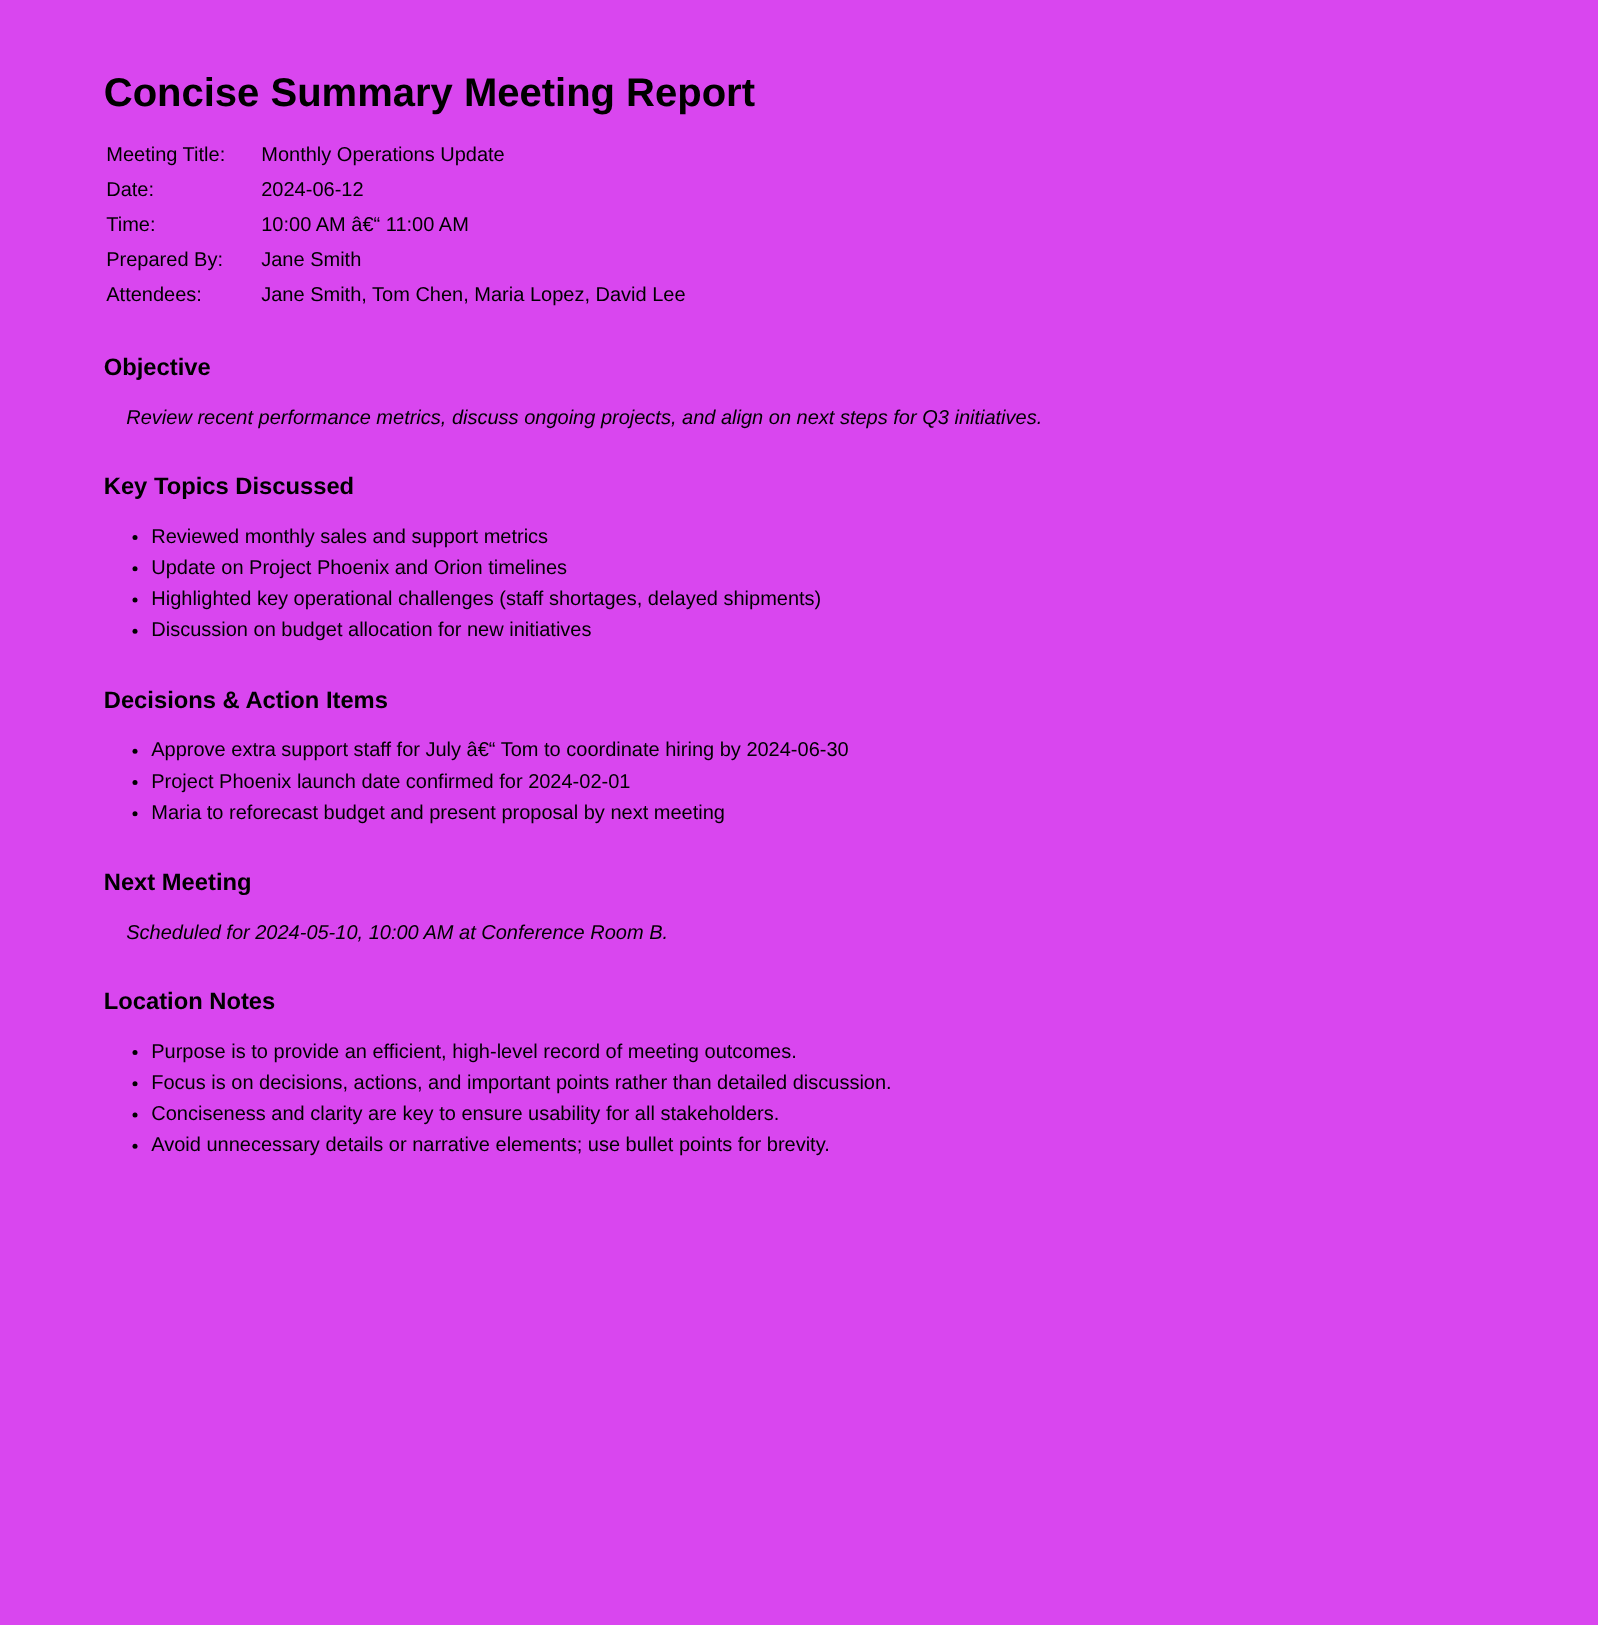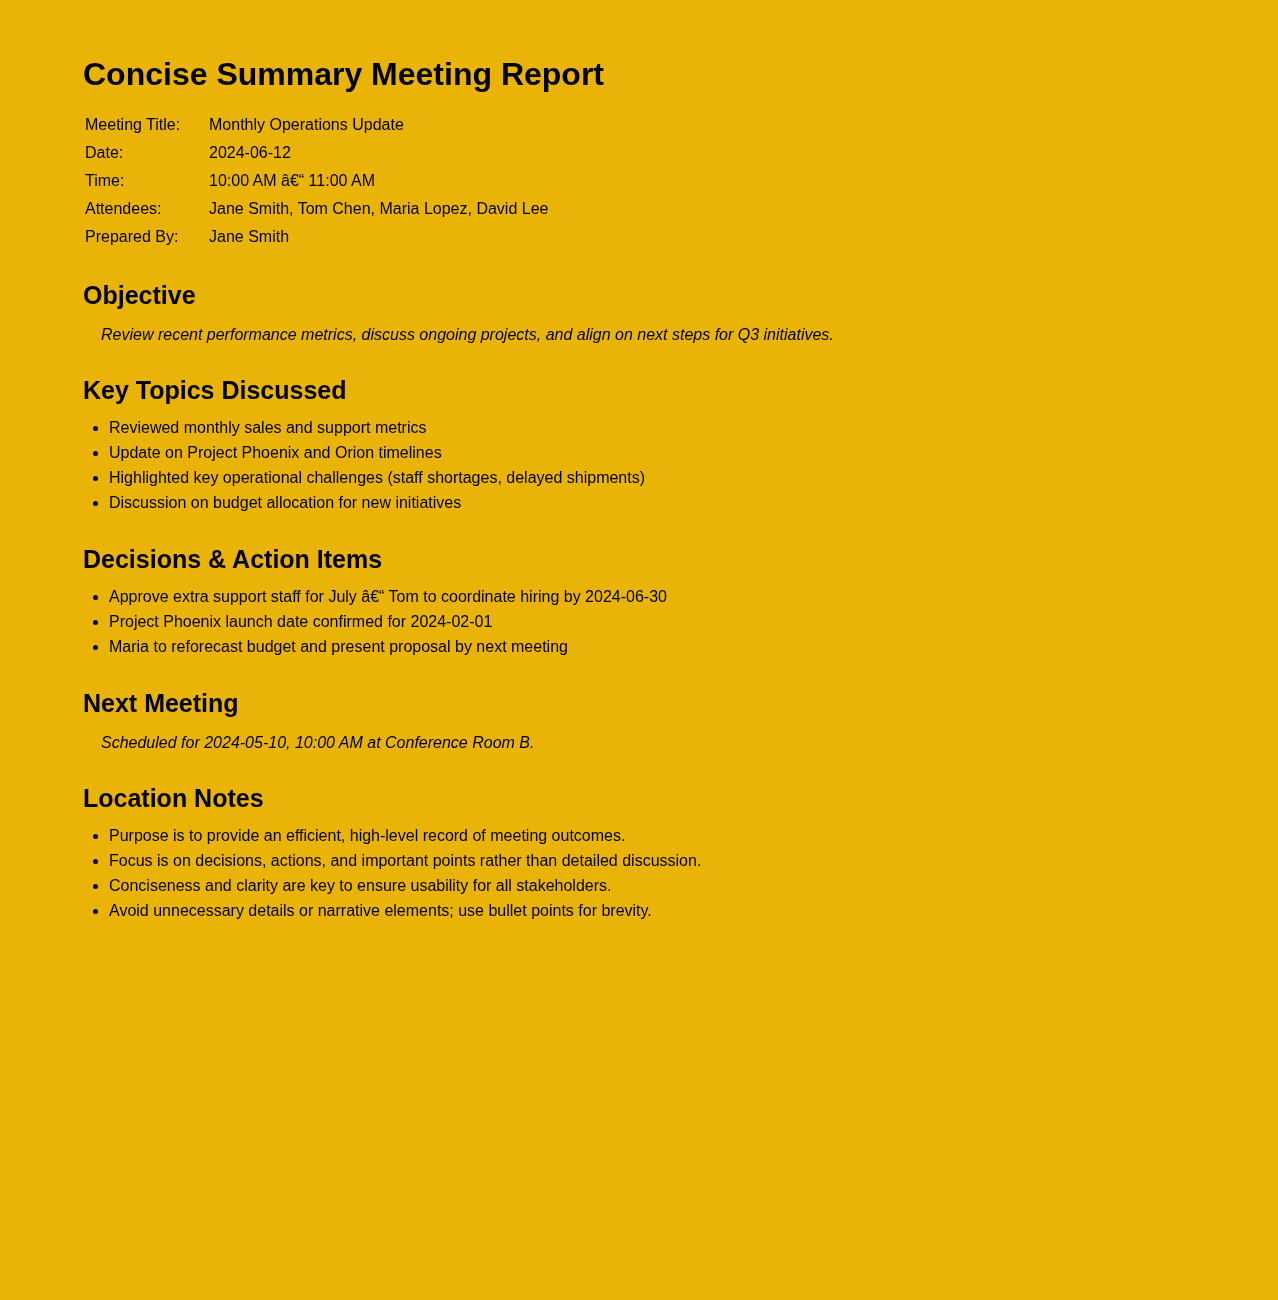--- a/index.html
+++ b/index.html
@@ -5,21 +5,21 @@
   html, body {
     margin: 0;
     padding: 0;
     background: #ffffff;
   }
   .page {
     position: relative;
     width: 1278px;
     height: 1300px;
     box-sizing: border-box;
-    background: #eab308;
+    background: #d946ef;
     color: #000000;
     font-family: "Liberation Sans", sans-serif;
     font-size: 16px;
     padding: 56px 80px 40px 83px;
     overflow: hidden;
   }
   .report-title {
     font-size: 32px;
     font-weight: bold;
     line-height: 37px;
@@ -36,32 +36,32 @@
     flex: 0 0 124px;
     line-height: 22px;
     padding: 3px 0;
   }
   .meta-value {
     line-height: 22px;
     padding: 3px 0;
     text-align: right;
   }
   .section-heading {
-    font-size: 25px;
+    font-size: 19px;
     font-weight: bold;
     line-height: 22px;
     margin: 33px 0 14px 0;
   }
   .body-paragraph {
     line-height: 22px;
     margin: 18px;
     font-style: italic;
   }
   ul.bullet-list {
-    margin: 4px;
+    margin: 16px;
     padding: 0 0 0 22px;
     list-style-type: disc;
   }
   ul.bullet-list li {
     line-height: 25px;
   }
 </style>
 </head>
 <body>
 
@@ -76,26 +76,26 @@
     </div>
     <div class="meta-row">
       <div class="meta-label">Date:</div>
       <div class="meta-value">2024-06-12</div>
     </div>
     <div class="meta-row">
       <div class="meta-label">Time:</div>
       <div class="meta-value">10:00 AM â€“ 11:00 AM</div>
     </div>
     <div class="meta-row">
+      <div class="meta-label">Prepared By:</div>
+      <div class="meta-value">Jane Smith</div>
+    </div>
+    <div class="meta-row">
       <div class="meta-label">Attendees:</div>
       <div class="meta-value">Jane Smith, Tom Chen, Maria Lopez, David Lee</div>
-    </div>
-    <div class="meta-row">
-      <div class="meta-label">Prepared By:</div>
-      <div class="meta-value">Jane Smith</div>
     </div>
   </div>
 
   <div>
     <h2 class="section-heading">Objective</h2>
     <p class="body-paragraph">Review recent performance metrics, discuss ongoing projects, and align on next steps for Q3 initiatives.</p>
   </div>
 
   <div>
     <h2 class="section-heading">Key Topics Discussed</h2>

